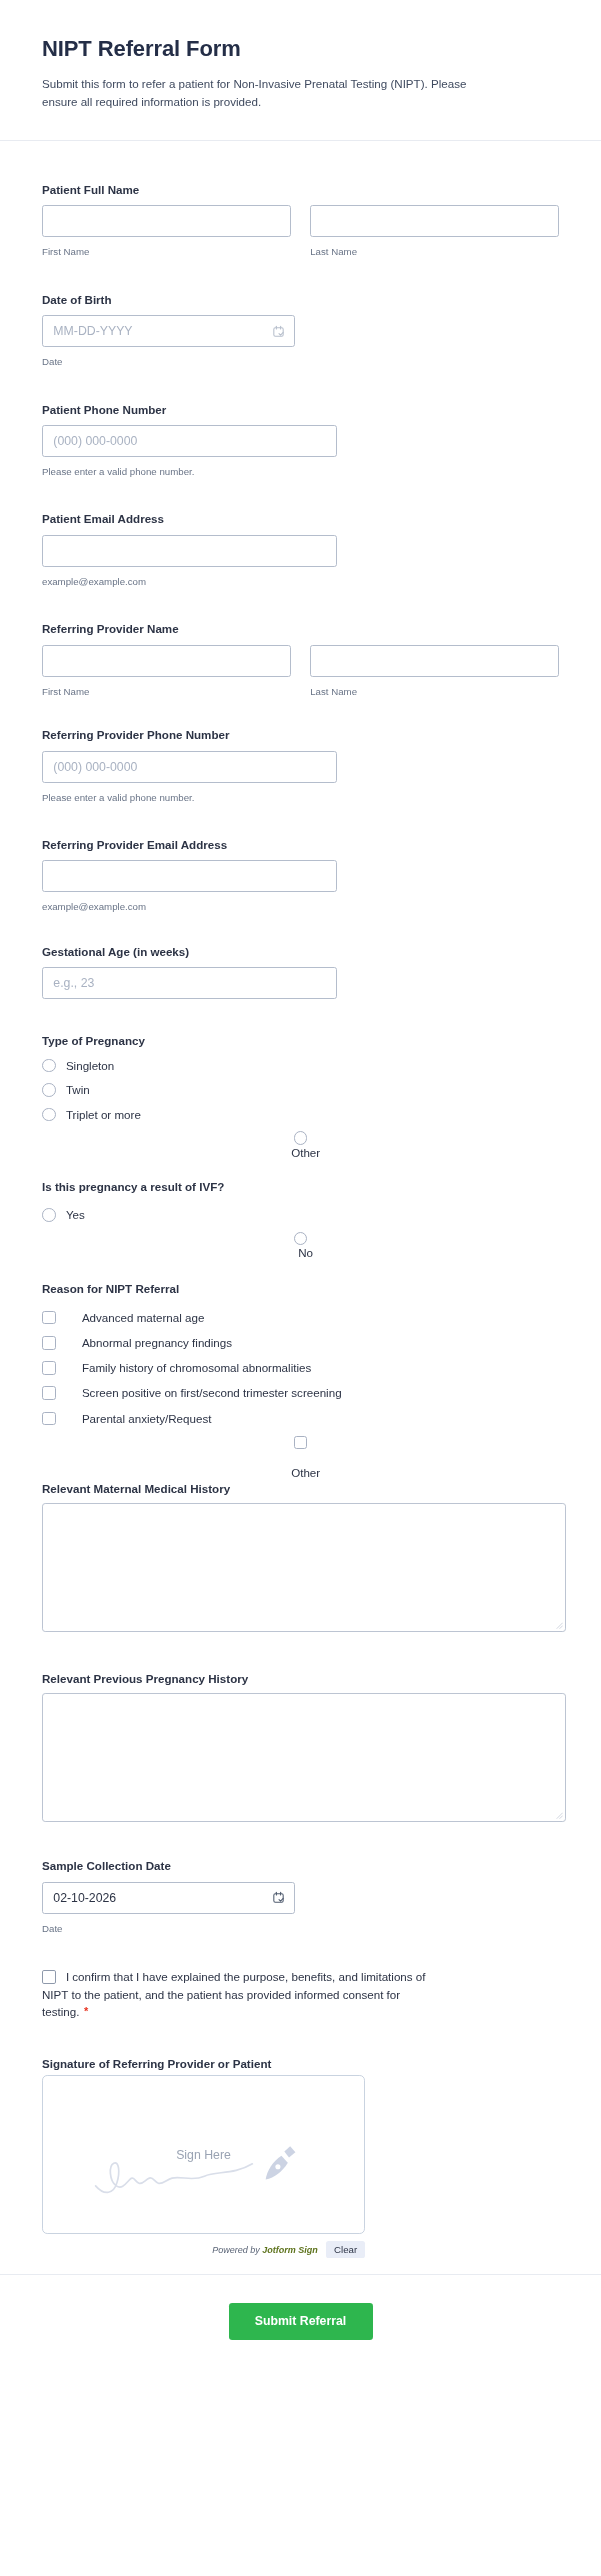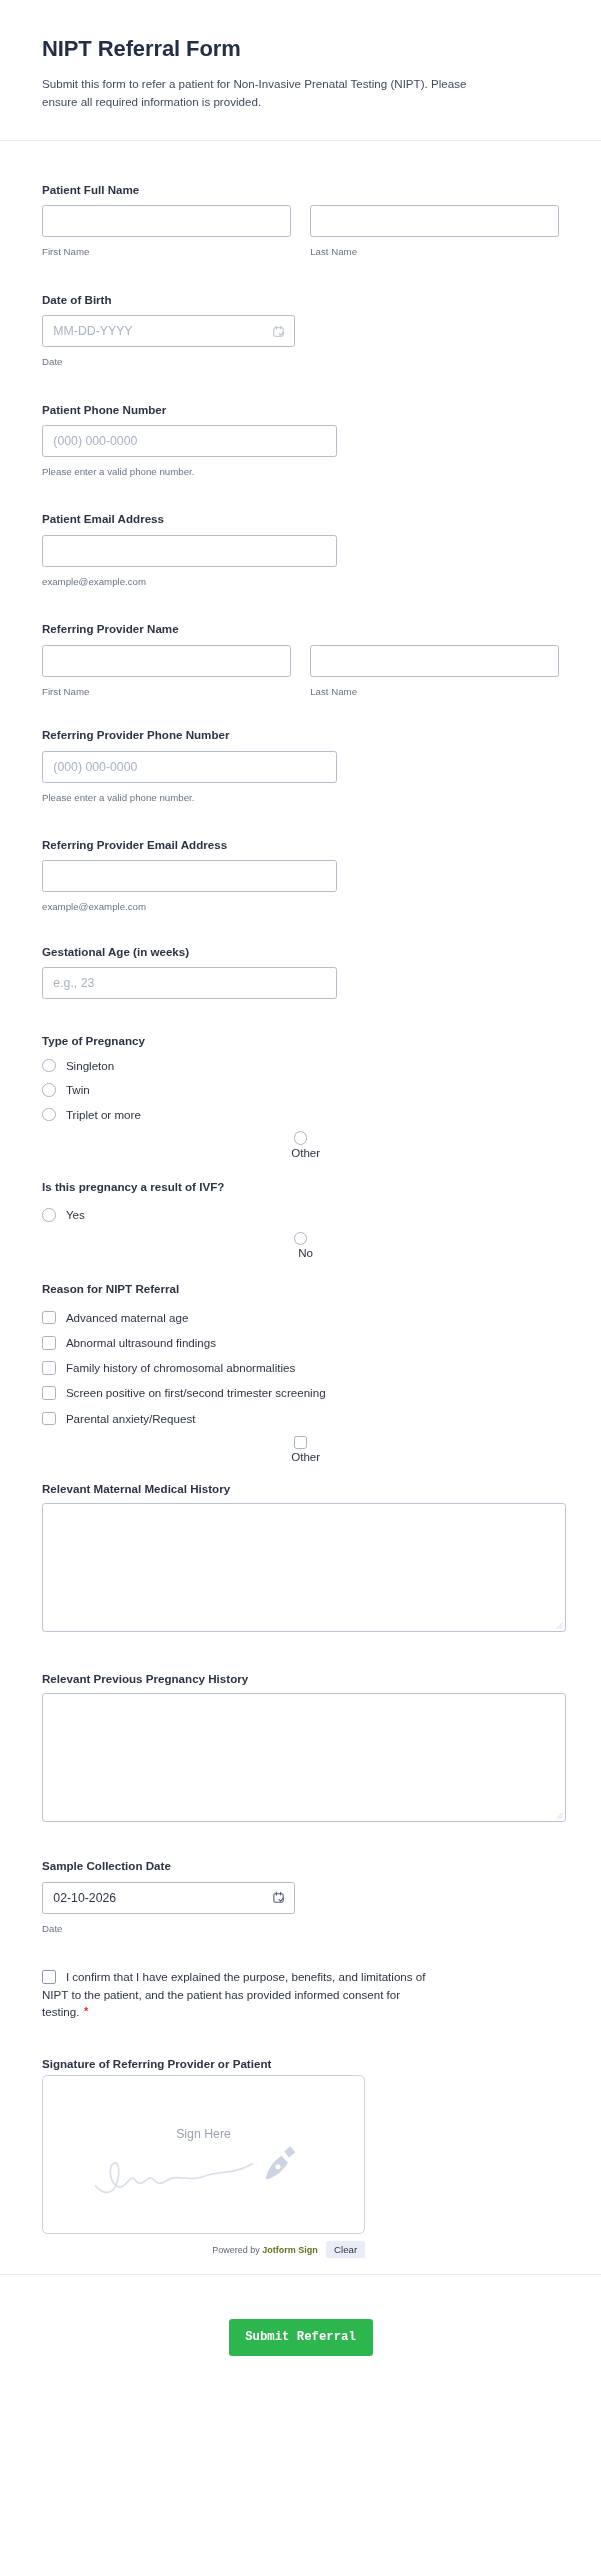--- a/index.html
+++ b/index.html
@@ -58,47 +58,47 @@
   .textarea-wrap{position:relative;width:524px;}
   .textarea{
     box-sizing:border-box;width:524px;height:129px;resize:none;
     border:0.6px solid #bcc4d2;border-radius:3.2px;background:#fff;
     font-family:inherit;font-size:12.3px;color:#2c3345;padding:7.8px 10.3px;outline:none;
   }
   .resize-grip{position:absolute;right:3.2px;bottom:5.2px;width:7.1px;height:7.1px;cursor:nwse-resize;}
 
   
   .option-row{display:flex;align-items:center;height:15.5px;margin-bottom:9px;cursor:pointer;}
-  .option-row.cb{margin-bottom:9.7px;}
+  .option-row.cb{margin-bottom:9.7px;gap:16px;}
   .option-row:last-child{margin-bottom:0;flex-direction:column;}
   .radio-control{box-sizing:border-box;width:13.6px;height:13.6px;border:0.6px solid #a9b2c3;border-radius:50%;background:#fff;flex:none;}
   .checkbox-control{box-sizing:border-box;width:13.6px;height:13.6px;border:0.6px solid #a9b2c3;border-radius:2.6px;background:#fff;flex:none;}
   .option-label{font-size:11.6px;color:#2c3345;margin-left:10.3px;line-height:15.5px;}
 
   
   .consent{font-size:11.6px;line-height:17.5px;color:#2c3345;}
   .consent-box{display:inline-block;box-sizing:border-box;width:14.2px;height:14.2px;border:0.6px solid #8e99ab;border-radius:1.9px;background:#fff;vertical-align:-2.6px;margin-right:9.7px;cursor:pointer;}
   .required-star{color:#e8321f;font-size:11px;font-weight:700;margin-left:4.5px;position:relative;top:-1.3px;}
 
   
   .sig-box{position:relative;box-sizing:border-box;width:323px;height:159px;border:0.6px solid #c9d3e0;border-radius:5.2px;background:#fff;cursor:crosshair;}
-  .sign-here{position:absolute;left:50%;top:51px;transform:translateX(-50%);font-size:12.3px;color:#9aa3b3;}
+  .sign-here{position:absolute;left:50%;top:72px;transform:translateX(-50%);font-size:12.3px;color:#9aa3b3;}
   .sig-squiggle{position:absolute;left:50px;top:76px;}
   .pen-icon{position:absolute;left:218px;top:69px;}
   .sig-footer{width:323px;display:flex;justify-content:flex-end;align-items:center;gap:8.4px;margin-top:7.1px;}
-  .powered-by{font-size:9px;color:#5b6577;}
+  .powered-by{font-size:9px;color:#5b6577;font-style:italic;}
   .brand-sign{font-weight:700;color:#5e731d;text-decoration:none;cursor:pointer;}
   .clear-btn{font-family:inherit;font-size:9.7px;color:#2c3345;background:#e9edf7;border:none;border-radius:2.6px;height:17px;padding:0 7.8px;cursor:pointer;}
 
   
   .submit-section{padding:28px 0 34px 0;}
   .submit-btn{
-    display:block;margin:16px auto;width:144px;height:37px;
+    display:block;margin:0 auto;width:144px;height:37px;
     background:#2eb64e;border:none;border-radius:3.2px;cursor:pointer;
-    color:#ffffff;font-family:Liberation Mono, monospace;font-size:12.3px;font-weight:600;
+    color:#ffffff;font-family:Liberation Sans, sans-serif;font-size:12.3px;font-weight:600;
   }
 </style>
 </head>
 <body>
 
 <div class="page">
 
   <header class="form-header">
     <h1 class="form-title">NIPT Referral Form</h1>
     <div class="form-subtitle">
@@ -215,21 +215,21 @@
     </div>
 
     <div class="field mb46">
       <label class="field-label gap20">Reason for NIPT Referral</label>
       <div class="option-row cb">
         <span class="checkbox-control"></span>
         <span class="option-label">Advanced maternal age</span>
       </div>
       <div class="option-row cb">
         <span class="checkbox-control"></span>
-        <span class="option-label">Abnormal ultrasound findings</span>
+        <span class="option-label">Abnormal pregnancy findings</span>
       </div>
       <div class="option-row cb">
         <span class="checkbox-control"></span>
         <span class="option-label">Family history of chromosomal abnormalities</span>
       </div>
       <div class="option-row cb">
         <span class="checkbox-control"></span>
         <span class="option-label">Screen positive on first/second trimester screening</span>
       </div>
       <div class="option-row cb">

